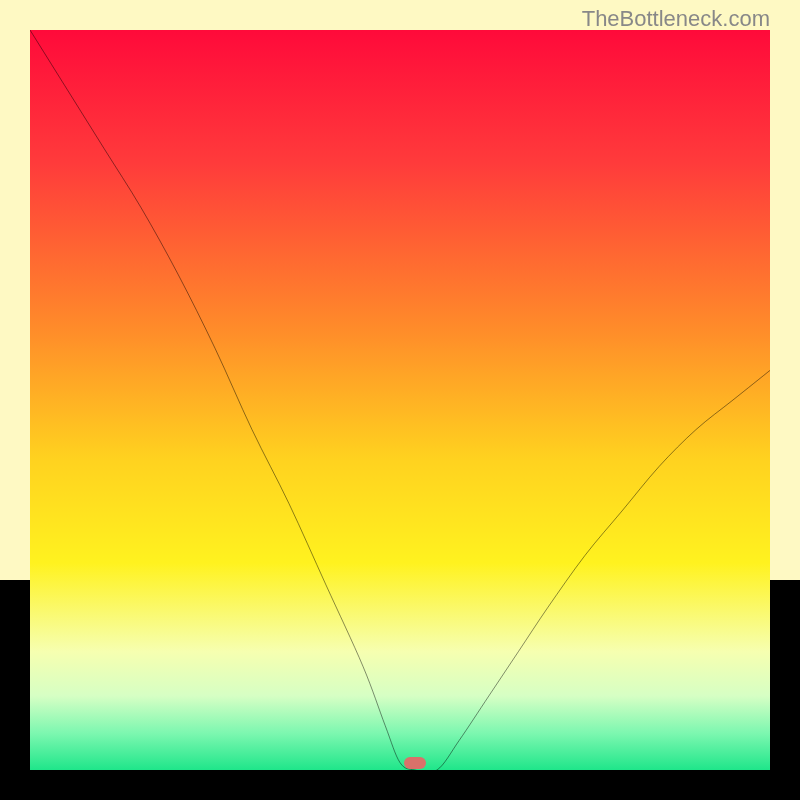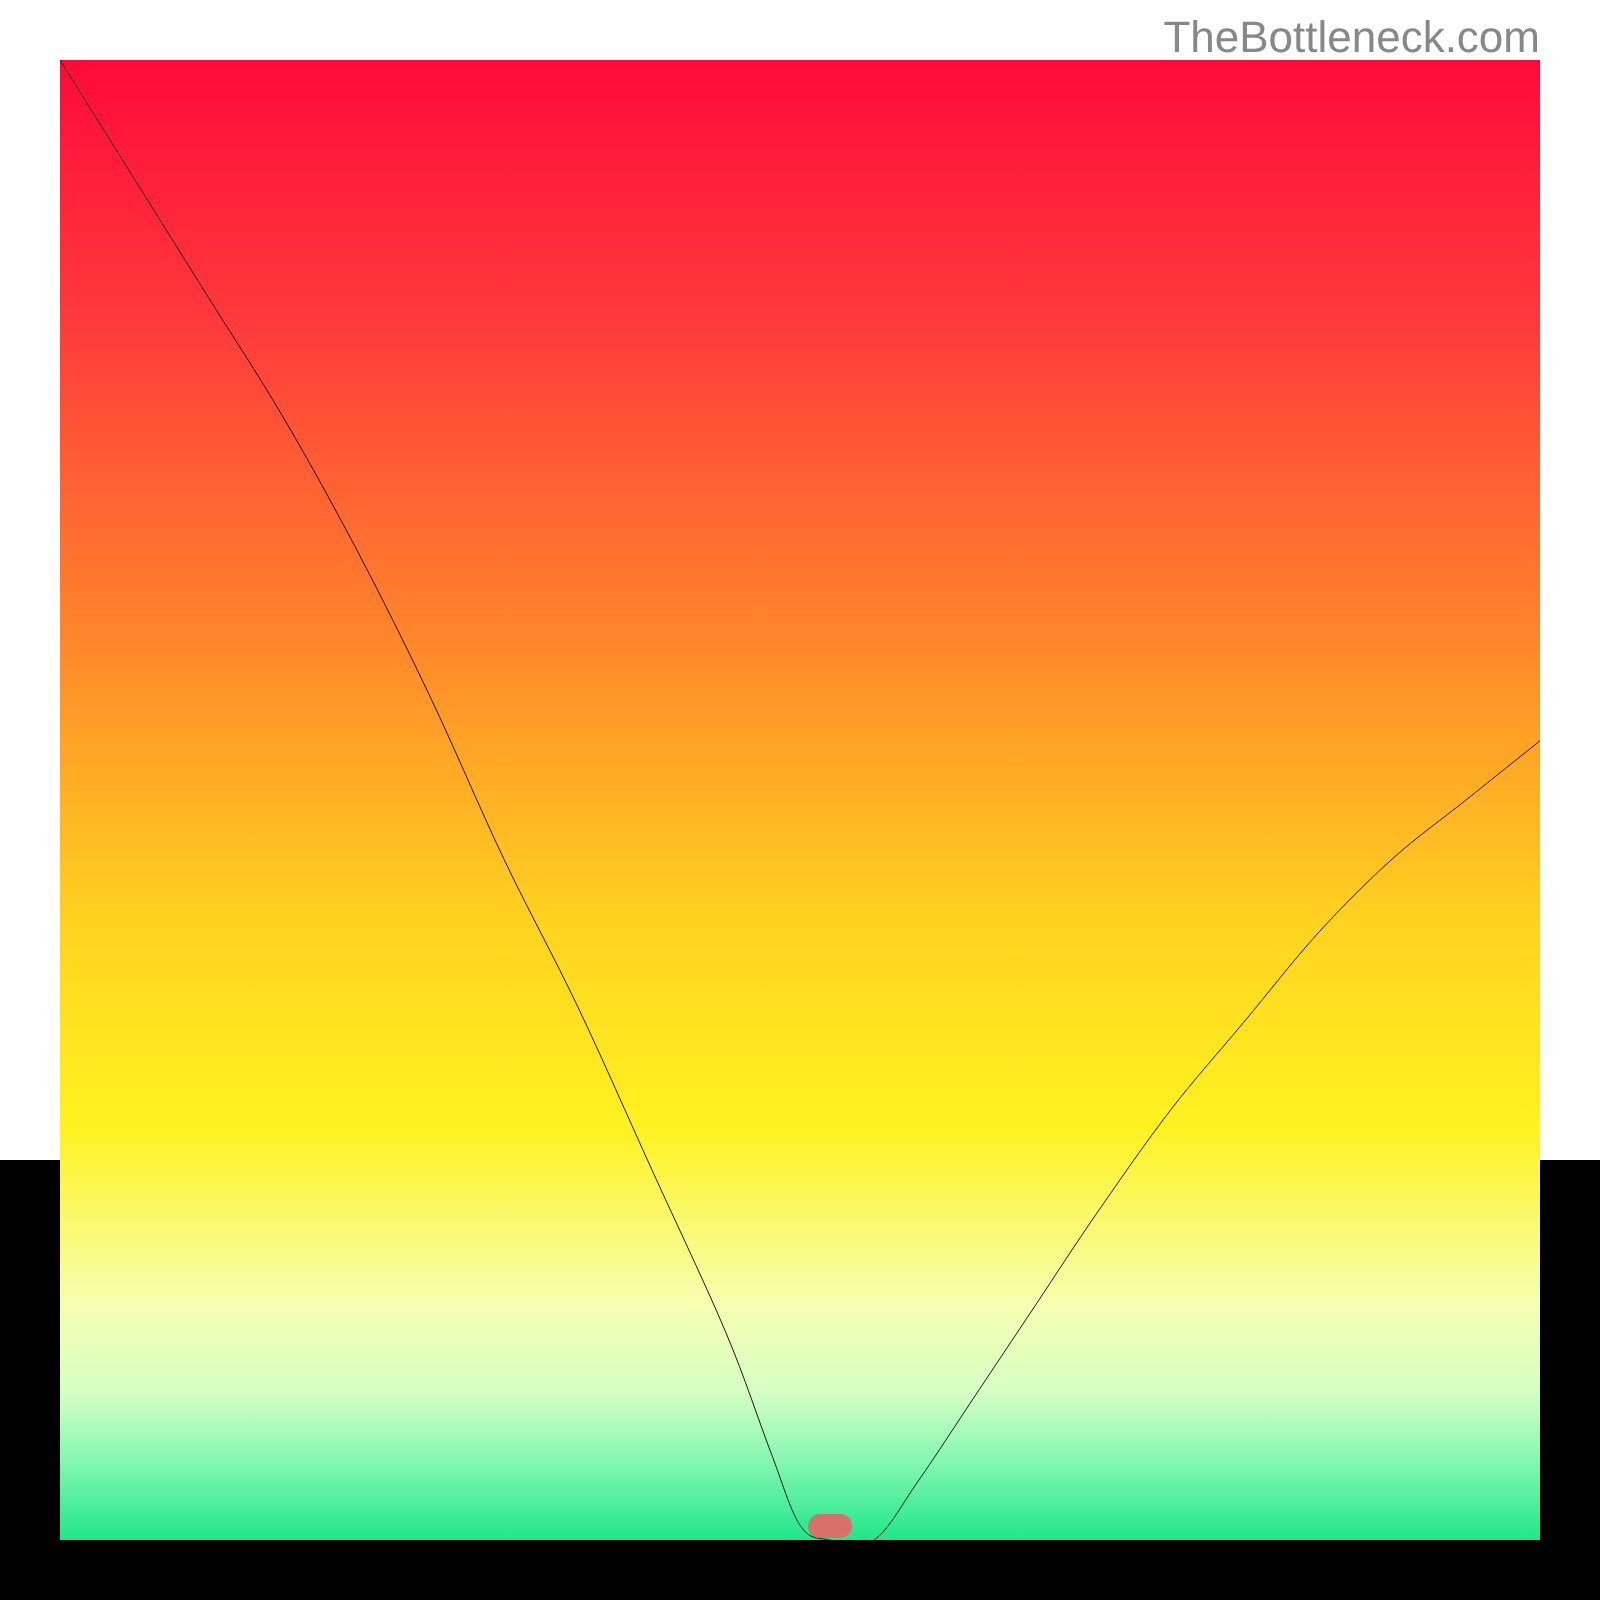--- a/index.html
+++ b/index.html
@@ -7,21 +7,21 @@
     padding: 0;
     width: 800px;
     height: 800px;
     background: #000;
     font-family: Arial, sans-serif;
     position: relative;
   }
   .outer {
     width: 800px;
     height: 580px;
-    background: #ffffff;
+    background: #fef9c3;
     position: relative;
   }
   .plot-area {
     position: absolute;
     left: 30px;
     top: 30px;
     width: 740px;
     height: 740px;
     overflow: hidden;
   }

